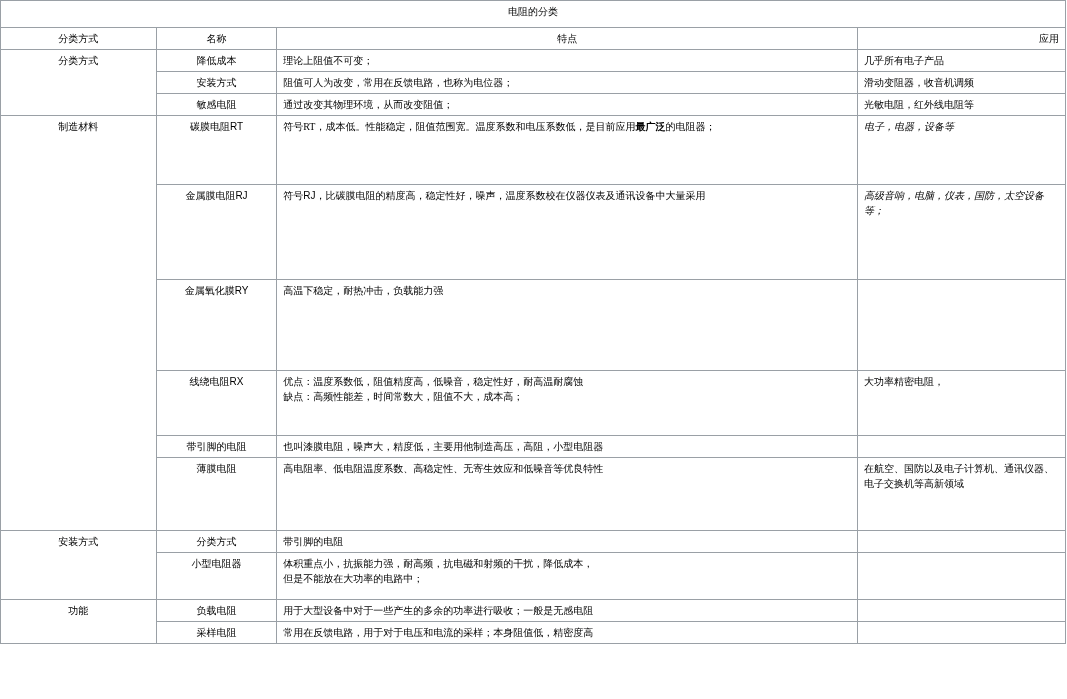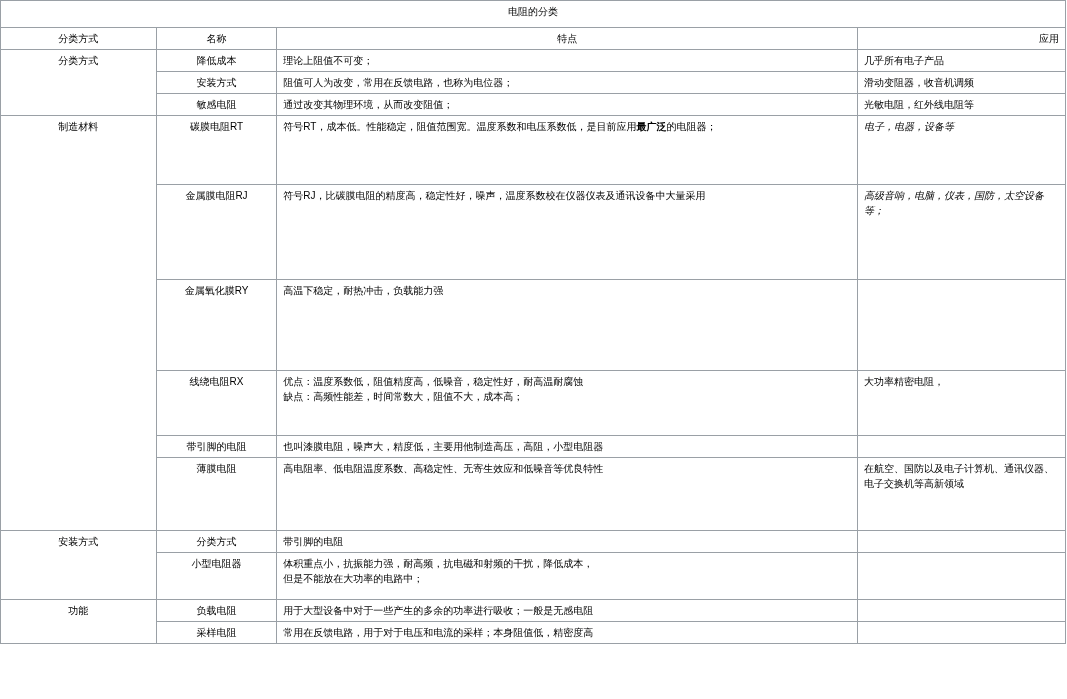--- a/index.html
+++ b/index.html
@@ -54,20 +54,21 @@
     vertical-align: middle;
     font-style: italic;
   }
   .catname {
     text-align: center;
     vertical-align: middle;
   }
   .bold-inline { font-weight: bold; }
   td p {
     margin: 0;
+    font-family: Liberation Serif, serif;
   }
 </style>
 </head>
 <body>
 
 <table class="resistor-table">
   <colgroup>
     <col class="col-a">
       <col class="col-b">
       <col class="col-c">

